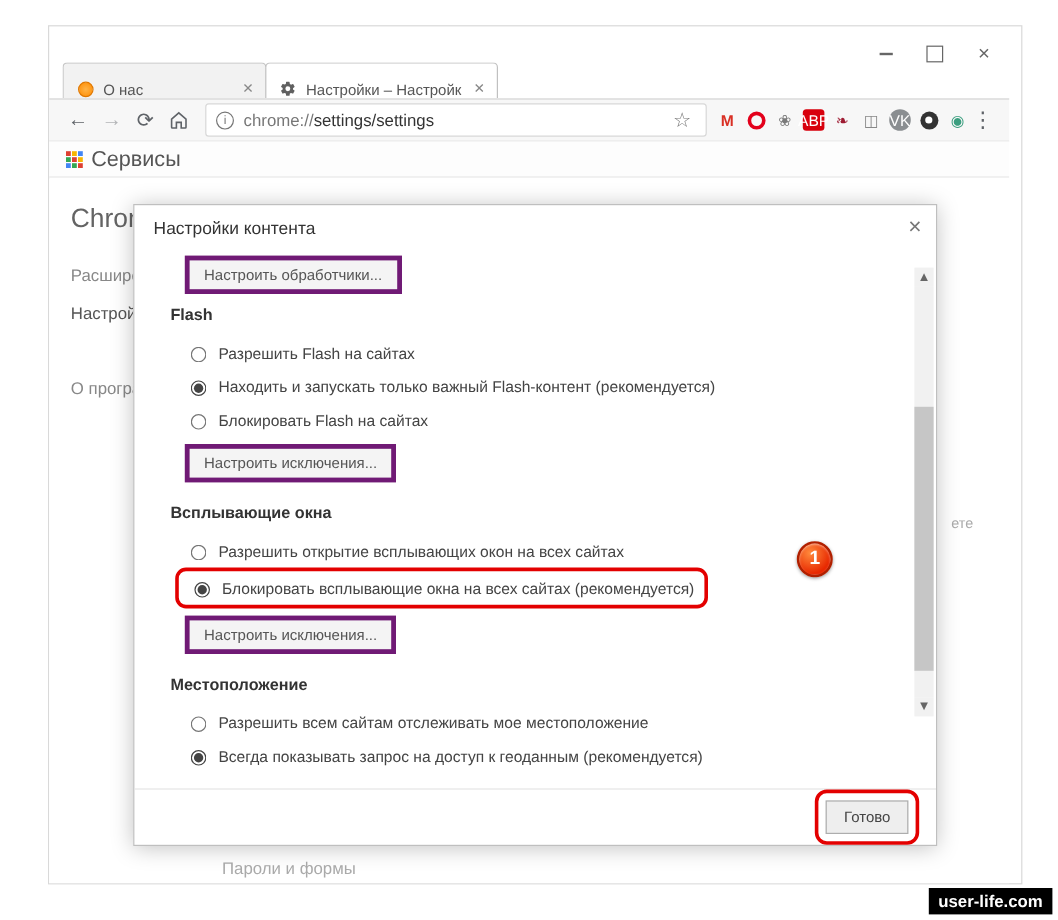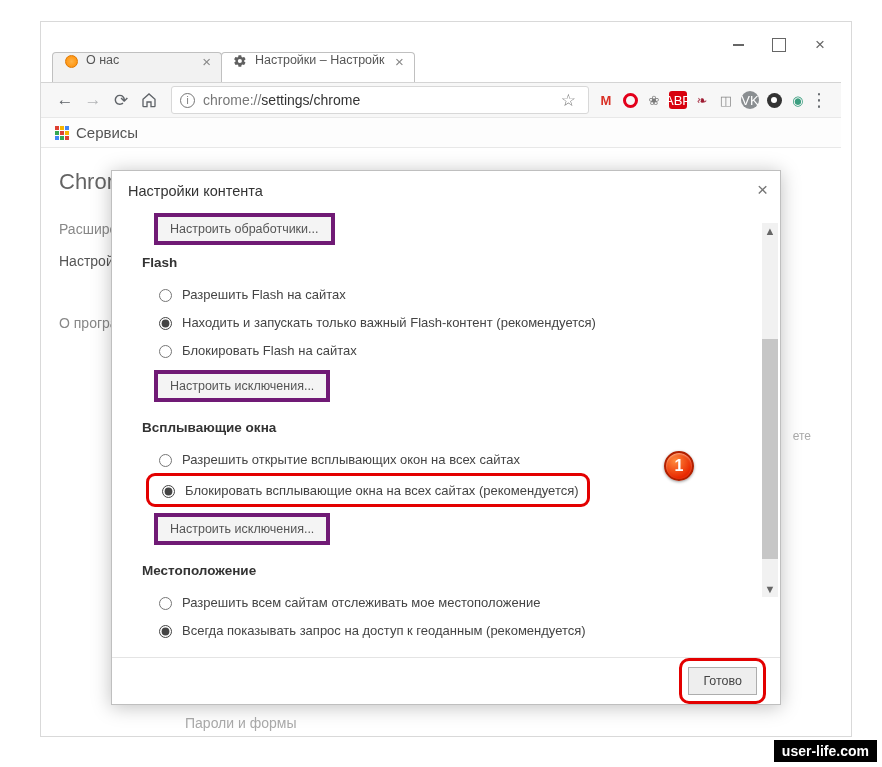--- a/index.html
+++ b/index.html
@@ -17,21 +17,21 @@
 .outer-border { position:absolute; top:0; left:0; width:882px; height:767px; border:5px solid #fff; }
 .inner-shadow { position:absolute; top:21px; left:40px; width:812px; height:716px; border:1px solid #d9d9d9; }
 
 .window-controls { position:absolute; top:38px; right:55px; display:flex; gap:27px; color:#666; }
 .window-controls div { width:14px; height:14px; display:flex; align-items:center; justify-content:center; cursor:pointer; }
 .wc-min::before { content:""; width:11px; height:1.5px; background:#666; display:block; }
 .wc-max { border:1.5px solid #666; width:11px; height:11px; }
 .wc-close { font-size:17px; line-height:10px; font-weight:300; }
 
 .tabstrip { position:absolute; top:50px; left:52px; display:flex; align-items:flex-end; height:32px; }
-.tab { height:30px; display:flex; align-items:flex-start; padding:0 10px; border:1px solid #c0c0c0; border-bottom:none; background:#fff; border-top-left-radius:4px; border-top-right-radius:4px; font-size:12.5px; color:#555; margin-right:-1px; position:relative; min-width:170px; }
+.tab { height:30px; display:flex; align-items:flex-end; padding:0 10px; border:1px solid #c0c0c0; border-bottom:none; background:#fff; border-top-left-radius:4px; border-top-right-radius:4px; font-size:12.5px; color:#555; margin-right:-1px; position:relative; min-width:170px; }
 .tab.inactive { background:#f2f2f2; }
 .tab .fav { width:16px; height:16px; margin-right:7px; display:flex; align-items:center; justify-content:center; }
 .tab .close-x { margin-left:auto; padding-left:10px; color:#888; font-size:15px; cursor:pointer; }
 .orange-icon { width:13px; height:13px; border-radius:50%; background:radial-gradient(circle,#ffb347,#ff8c00); border:1px solid #e07800; }
 .gear-icon-svg { width:14px; height:14px; }
 
 .toolbar { position:absolute; top:82px; left:41px; right:41px; height:36px; border-top:1px solid #d4d4d4; border-bottom:1px solid #e8e8e8; background:#f7f7f7; display:flex; align-items:center; padding:0 10px; }
 .nav-btn { width:28px; height:28px; display:flex; align-items:center; justify-content:center; color:#5f6368; cursor:pointer; font-size:17px; }
 .omnibox { flex:1; margin:0 8px; height:28px; background:#fff; border:1px solid #d8d8d8; border-radius:3px; display:flex; align-items:center; padding:0 8px; }
 .omnibox .info-ico { width:15px; height:15px; border:1.5px solid #767676; border-radius:50%; text-align:center; font-size:10px; line-height:13px; color:#767676; margin-right:8px; flex-shrink:0; }
@@ -45,21 +45,21 @@
 .paw-ico { color:#7a7a7a; font-size:15px; }
 .abp-ico { width:18px; height:16px; background:#d8000d; border-radius:3px; color:#fff; font-size:8px; font-weight:normal; display:flex; align-items:center; justify-content:center; }
 .shell-ico { color:#9e1b32; font-size:17px; }
 .cube-ico { color:#888; font-size:14px; }
 .vk-ico { width:16px; height:16px; border-radius:50%; background:#8a8e91; color:#fff; font-size:9px; display:flex; align-items:center; justify-content:center; }
 .compass-ico { width:15px; height:15px; border-radius:50%; background:#333; position:relative; }
 .compass-ico::after { content:""; position:absolute; width:6px; height:6px; background:#fff; border-radius:50%; top:4px; left:4px; }
 .eye-ico { color:#3b9e7f; font-size:17px; }
 .menu-dots { width:24px; text-align:center; color:#5f6368; font-size:18px; line-height:6px; cursor:pointer; }
 
-.bookmarks { position:absolute; top:118px; left:41px; right:41px; height:30px; border-bottom:1px solid #e8e8e8; background:#fdfdfd; display:flex; align-items:center; padding:0 14px; font-size:15px; color:#555; }
+.bookmarks { position:absolute; top:118px; left:41px; right:41px; height:30px; border-bottom:1px solid #e8e8e8; background:#fdfdfd; display:flex; align-items:center; padding:0 14px; font-size:18px; color:#555; }
 .apps-grid { width:14px; height:14px; margin-right:7px; display:grid; grid-template-columns:repeat(3,1fr); grid-template-rows:repeat(3,1fr); gap:1px; }
 .apps-grid span:nth-child(1){background:#de4032}.apps-grid span:nth-child(2){background:#f7b500}.apps-grid span:nth-child(3){background:#4285f4}.apps-grid span:nth-child(4){background:#34a853}.apps-grid span:nth-child(5){background:#de4032}.apps-grid span:nth-child(6){background:#f7b500}.apps-grid span:nth-child(7){background:#4285f4}.apps-grid span:nth-child(8){background:#34a853}.apps-grid span:nth-child(9){background:#de4032}
 
 .page-bg { position:absolute; top:149px; left:41px; right:41px; bottom:31px; background:#fff; padding:20px 18px; color:#555; }
 .page-bg .chrome-title { font-size:22px; color:#646464; }
 .page-bg .graymenu { margin-top:18px; color:#888; font-size:14px; }
 .page-bg .graymenu div { padding:8px 0; }
 .page-bg .faded-right { position:absolute; right:30px; top:280px; color:#aaa; font-size:12px; }
 .page-bg .faded-bottom { position:absolute; left:144px; bottom:5px; color:#aaa; font-size:14px; }
 
@@ -123,21 +123,21 @@
   <div class="nav-btn">←</div>
   <div class="nav-btn" style="opacity:.45">→</div>
   <div class="nav-btn">⟳</div>
   <div class="nav-btn">
       <svg width="16" height="16" viewBox="0 0 24 24" fill="none" stroke="#5f6368" stroke-width="2">
         <path d="M3 11l9-8 9 8v10a1 1 0 0 1-1 1h-5v-7h-6v7H4a1 1 0 0 1-1-1z"></path>
       </svg>
     </div>
   <div class="omnibox">
     <span class="info-ico">i</span>
-    <span class="url"><span>chrome://</span><span class="path">settings/chrome</span></span>
+    <span class="url"><span>chrome://</span><span class="path">settings/settings</span></span>
     <span class="star">☆</span>
   </div>
   <div class="ext-icons">
     <span class="ico gmail-ico">M</span>
     <span class="ico">
         <span class="opera-ico"></span>
       </span>
     <span class="ico paw-ico">❀</span>
     <span class="ico abp-ico">ABP</span>
     <span class="ico shell-ico">❧</span>

